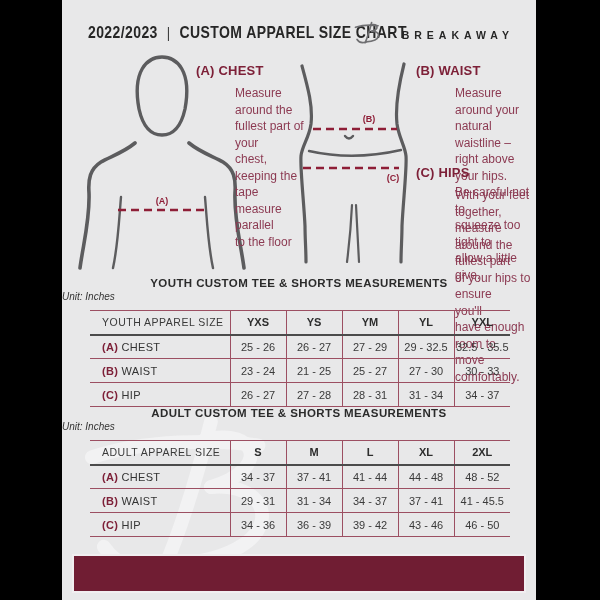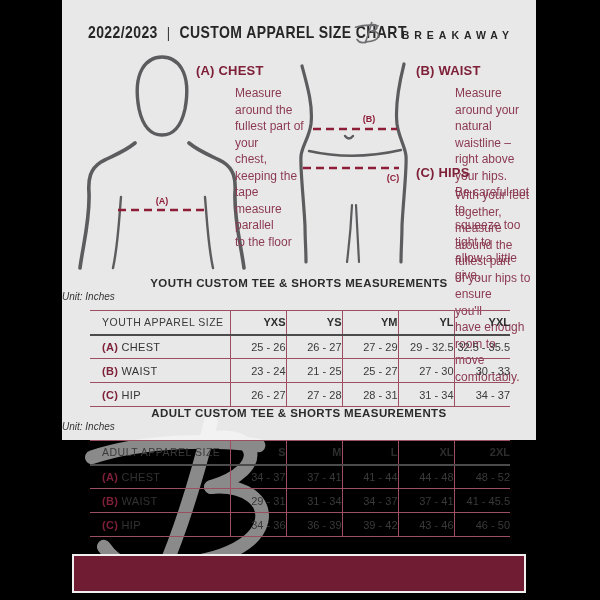--- a/index.html
+++ b/index.html
@@ -4,21 +4,21 @@
 <style>
   * { margin:0; padding:0; box-sizing:border-box; }
   html,body { width:600px; height:600px; }
   body {
     background:#000;
     font-family:"Liberation Sans", sans-serif;
     position:relative;
     overflow:hidden;
   }
   .flyer {
-    position:absolute; left:62px; top:0; width:474px; height:440px;
+    position:absolute; left:62px; top:0; width:474px; height:600px;
     background:#e8e8e9;
   }
 
   
   .hdr-title {
     position:absolute; left:26px; top:24px;
     display:flex; align-items:center; gap:9px;
     color:#262626; font-weight:700; font-size:14px; letter-spacing:.4px;
     transform-origin:left center; transform:scaleY(1.12);
   }
@@ -67,21 +67,21 @@
   table.size-table {
     position:absolute; left:28px; width:420px;
     border-collapse:collapse; table-layout:fixed;
     border-top:1.5px solid #9c4f62;
   }
   .yt-table { top:310px; } .ad-table { top:440px; }
   .size-table col.c-label { width:140px; }
   .size-table col.c-val { width:56px; }
   .size-table th, .size-table td {
     height:24px; border-left:1.5px solid #9c4f62;
-    font-weight:400; text-align:right; vertical-align:middle;
+    font-weight:400; text-align:center; vertical-align:middle;
   }
   .size-table th:first-child, .size-table td:first-child { border-left:none; text-align:left; padding-left:12px; }
   .size-table thead tr { border-bottom:2px solid #4b4b4b; }
   .size-table tbody tr { border-bottom:1.5px solid #9c4f62; }
   .size-table th.size-col { font-weight:700; font-size:11px; color:#2d2d2d; }
   .size-table th.label-col { font-size:10.5px; color:#3a3a3a; letter-spacing:.5px; font-weight:400; }
   .size-table td.row-label { font-size:11px; color:#333; letter-spacing:.3px; }
   .size-table td.row-label b { color:#7d2038; font-weight:800; }
   .size-table td.val { font-size:11px; color:#3a3a3a; }
 

